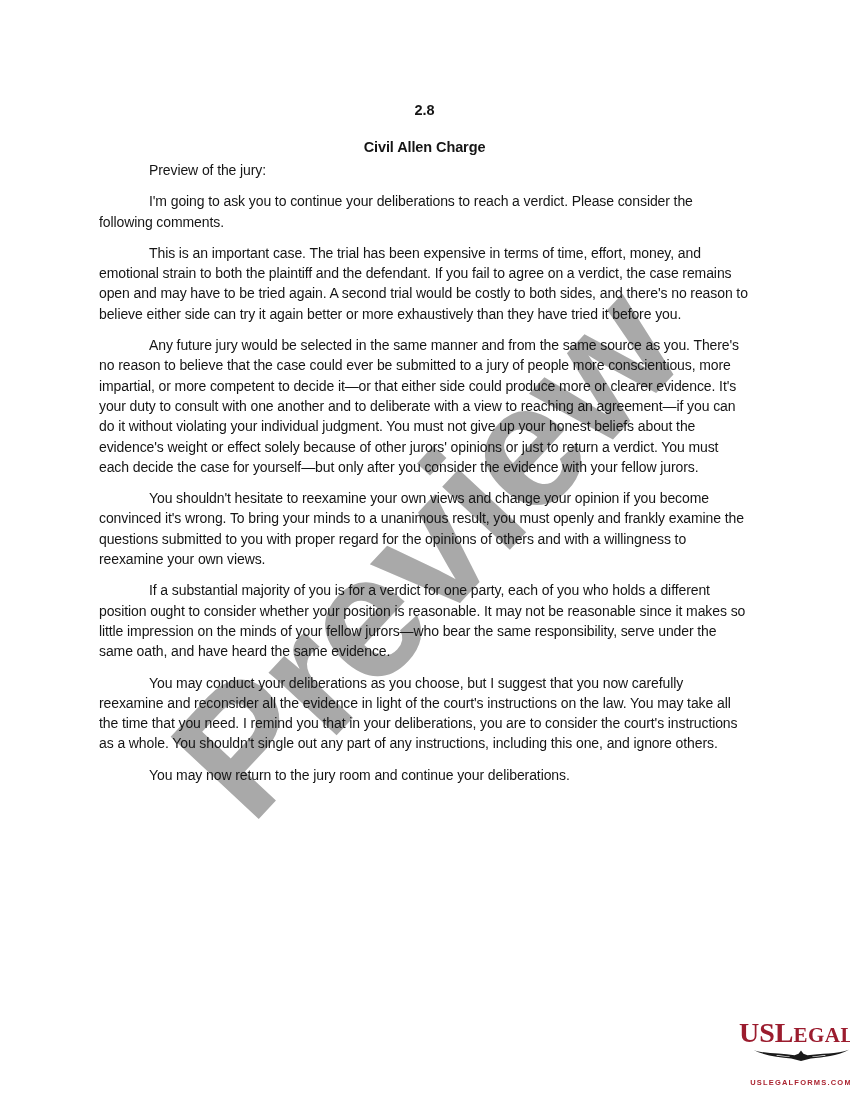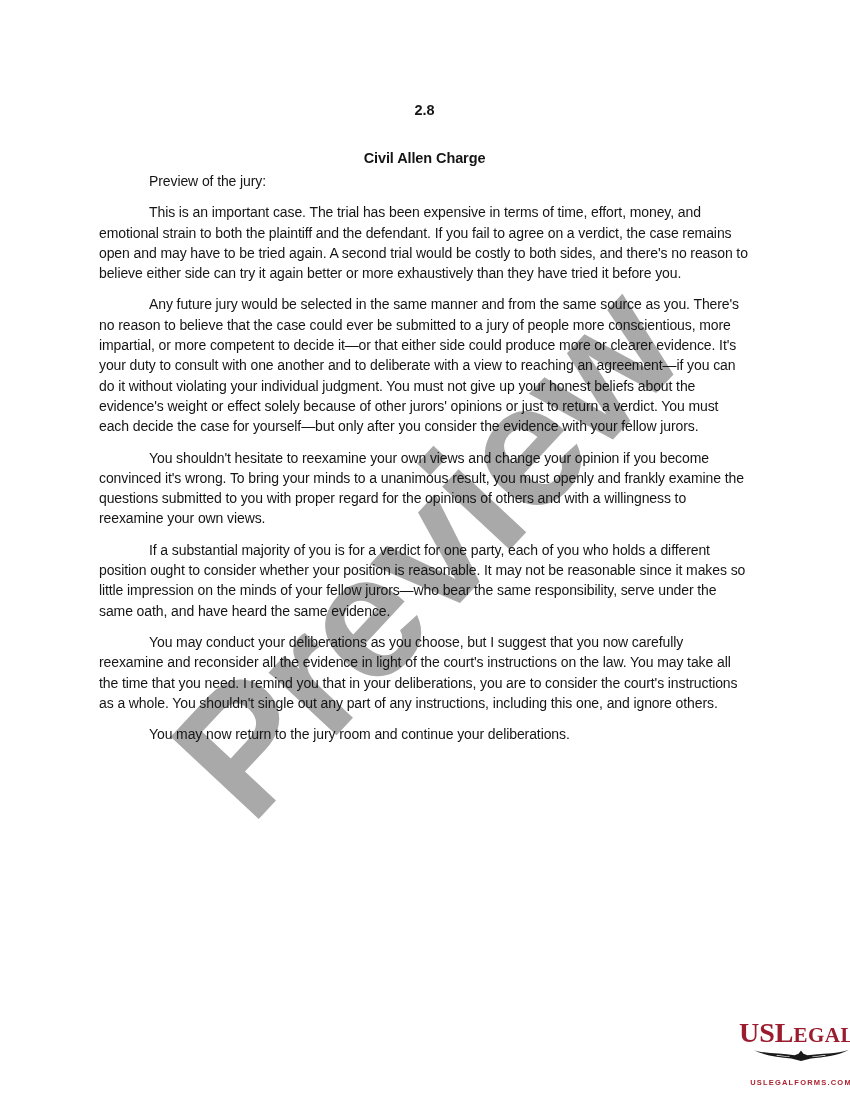--- a/index.html
+++ b/index.html
@@ -33,21 +33,21 @@
     width: 651px;
     z-index: 2;
     font-size: 14px;
     line-height: 20.3px;
     letter-spacing: -0.1px;
   }
   .section-number {
     text-align: center;
     font-weight: bold;
     font-size: 14.5px;
-    margin: 0 0 28px 0;
+    margin: 0 0 17px 0;
     line-height: 20px;
   }
   .doc-title {
     text-align: center;
     font-weight: bold;
     font-size: 14.5px;
     margin: 0 0 3px 0;
     line-height: 20px;
   }
   .para {
@@ -94,20 +94,21 @@
 
 <div class="page">
 
   <div class="watermark">Preview</div>
 
   <div class="content">
     <p class="section-number">2.8</p>
     <p class="doc-title">Civil Allen Charge</p>
 
     <p class="para">Preview of the jury:</p>
+    <p class="para">I'm going to ask you to continue your deliberations to reach a verdict. Please consider the following comments.</p>
     <p class="para">This is an important case. The trial has been expensive in terms of time, effort, money, and emotional strain to both the plaintiff and the defendant. If you fail to agree on a verdict, the case remains open and may have to be tried again. A second trial would be costly to both sides, and there's no reason to believe either side can try it again better or more exhaustively than they have tried it before you.</p>
     <p class="para">Any future jury would be selected in the same manner and from the same source as you. There's no reason to believe that the case could ever be submitted to a jury of people more conscientious, more impartial, or more competent to decide it—or that either side could produce more or clearer evidence. It's your duty to consult with one another and to deliberate with a view to reaching an agreement—if you can do it without violating your individual judgment. You must not give up your honest beliefs about the evidence's weight or effect solely because of other jurors' opinions or just to return a verdict. You must each decide the case for yourself—but only after you consider the evidence with your fellow jurors.</p>
     <p class="para">You shouldn't hesitate to reexamine your own views and change your opinion if you become convinced it's wrong. To bring your minds to a unanimous result, you must openly and frankly examine the questions submitted to you with proper regard for the opinions of others and with a willingness to reexamine your own views.</p>
     <p class="para">If a substantial majority of you is for a verdict for one party, each of you who holds a different position ought to consider whether your position is reasonable. It may not be reasonable since it makes so little impression on the minds of your fellow jurors—who bear the same responsibility, serve under the same oath, and have heard the same evidence.</p>
     <p class="para">You may conduct your deliberations as you choose, but I suggest that you now carefully reexamine and reconsider all the evidence in light of the court's instructions on the law. You may take all the time that you need. I remind you that in your deliberations, you are to consider the court's instructions as a whole. You shouldn't single out any part of any instructions, including this one, and ignore others.</p>
     <p class="para">You may now return to the jury room and continue your deliberations.</p>
   </div>
 
   <div class="logo">
     <div class="logo-brand">

